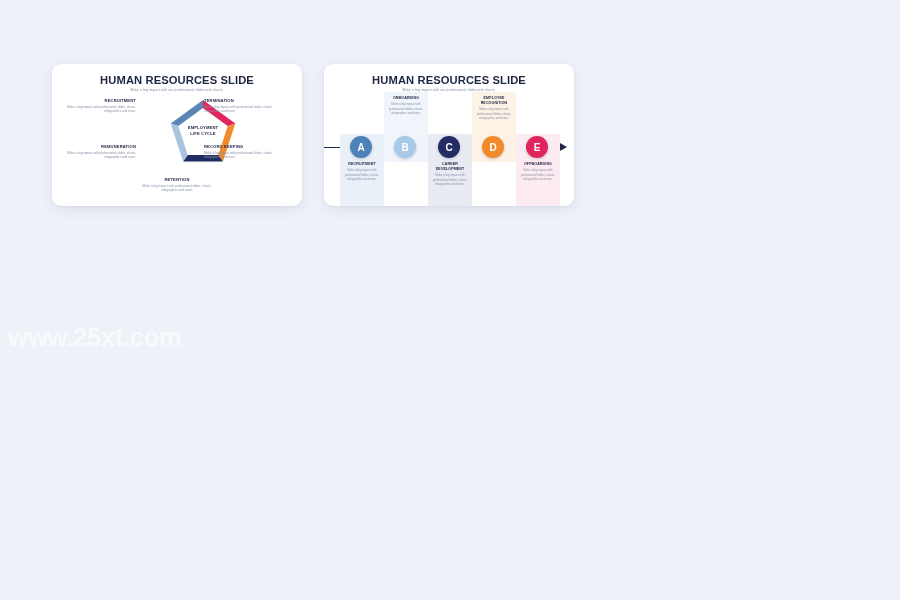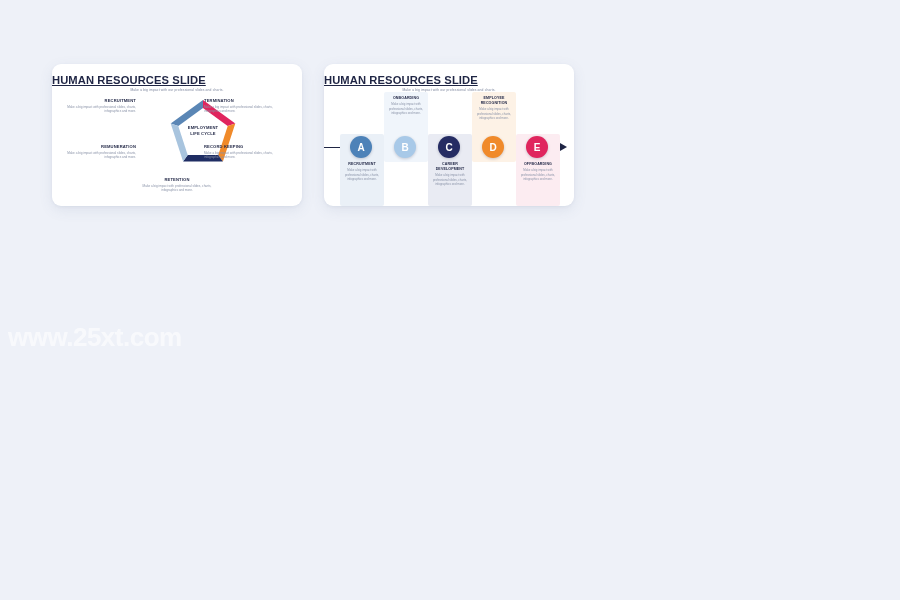--- a/index.html
+++ b/index.html
@@ -24,24 +24,24 @@
     background: #ffffff;
     border-radius: 9px;
     box-shadow: 0 4px 14px rgba(80, 95, 135, 0.10),
                 0 1px 3px rgba(80, 95, 135, 0.07);
     overflow: hidden;
   }
   #slide-left  { left: 52px;  top: 64px; width: 250px; height: 142px; }
   #slide-right { left: 324px; top: 64px; width: 250px; height: 142px; }
 
   .slide-title {
+    text-align: center;
     font-weight: bold;
     color: #1f2544;
     letter-spacing: 0.1px;
-    text-decoration: underline;
   }
   #slide-left .slide-title  { font-size: 11.2px; margin-top: 10px; }
   #slide-right .slide-title { font-size: 11.2px; margin-top: 10px; }
 
   .slide-subtitle {
     text-align: center;
     font-size: 3.3px;
     color: #7e879e;
     margin-top: 2px;
     letter-spacing: 0.15px;

